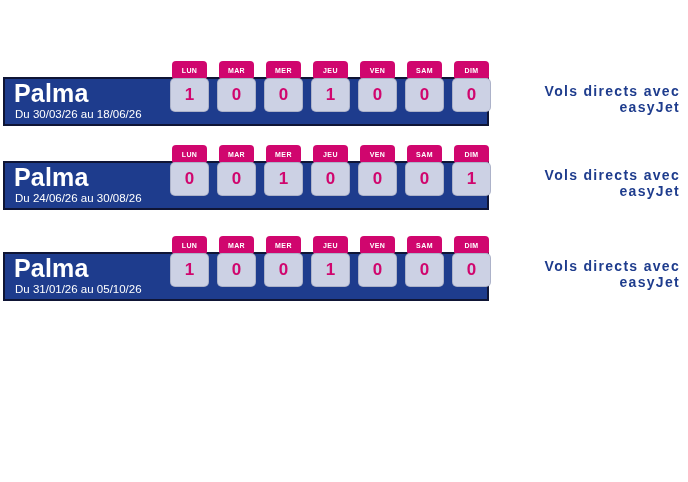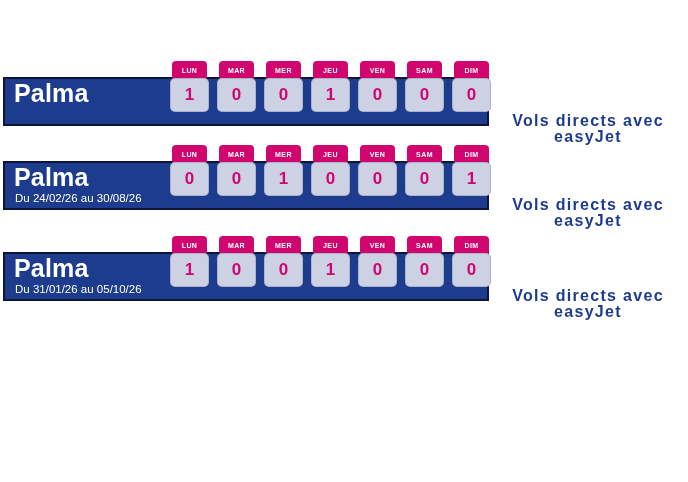--- a/index.html
+++ b/index.html
@@ -41,31 +41,32 @@
   }
   .cell{
     position:absolute;left:0;top:17px;width:39px;height:34px;
     background:var(--cell-bg);border-radius:5px;
     border:1px solid rgba(30,40,80,0.18);
     color:var(--accent-pink);font-size:17px;font-weight:bold;
     display:flex;align-items:center;justify-content:center;
   }
   .note{
     position:absolute;left:496px;top:22px;width:184px;
-    text-align:center;color:var(--note-blue);
-    font-size:16px;font-weight:bold;letter-spacing:1.3px;line-height:16px;margin-top:30px;
+    text-align:right;color:var(--note-blue);
+    font-size:14px;font-weight:bold;letter-spacing:1.3px;line-height:16px;
   }
   .note span{display:block;}
 </style>
 </head>
 <body>
 
 <div class="block" style="top:61px">
   <div class="banner">
     <div class="dest">Palma</div>
+    <div class="period">Du 30/03/26 au 18/06/26</div>
   </div>
   <div class="days">
     <div class="col">
       <div class="badge">LUN</div>
       <div class="cell">1</div>
     </div>
     <div class="col">
       <div class="badge">MAR</div>
       <div class="cell">0</div>
     </div>
@@ -92,21 +93,21 @@
   </div>
   <div class="note">
     <span>Vols directs avec</span>
     <span>easyJet</span>
   </div>
 </div>
 
 <div class="block" style="top:145px">
   <div class="banner">
     <div class="dest">Palma</div>
-    <div class="period">Du 24/02/26 au 30/08/26</div>
+    <div class="period">Du 24/06/26 au 30/08/26</div>
   </div>
   <div class="days">
     <div class="col">
       <div class="badge">LUN</div>
       <div class="cell">0</div>
     </div>
     <div class="col">
       <div class="badge">MAR</div>
       <div class="cell">0</div>
     </div>

